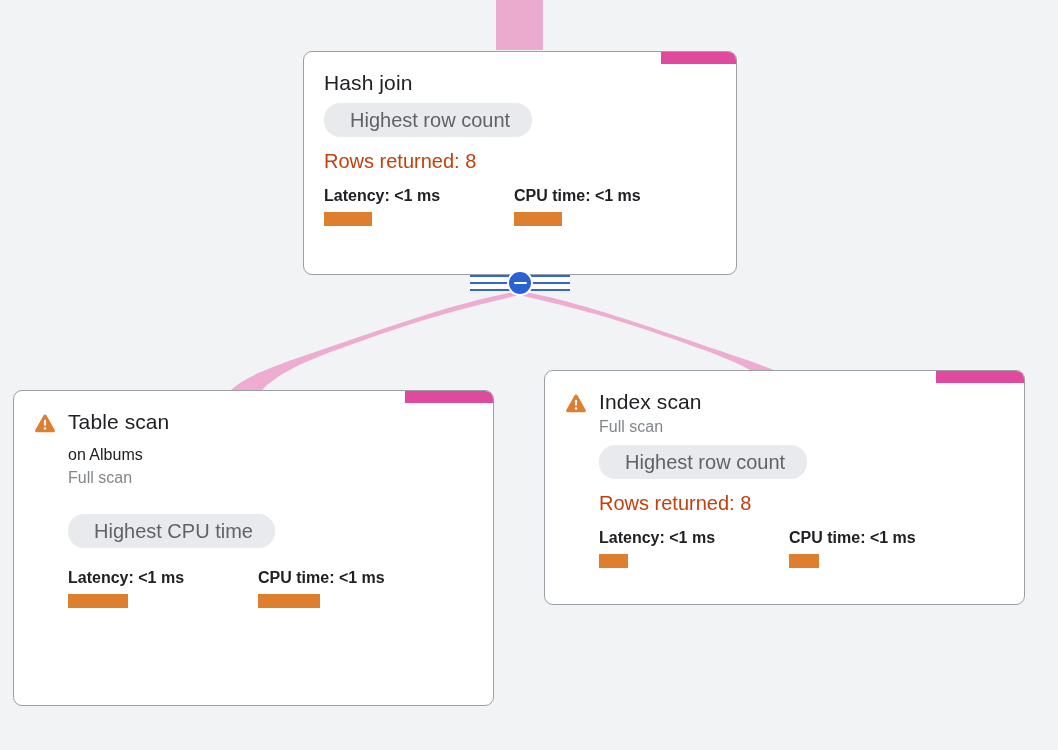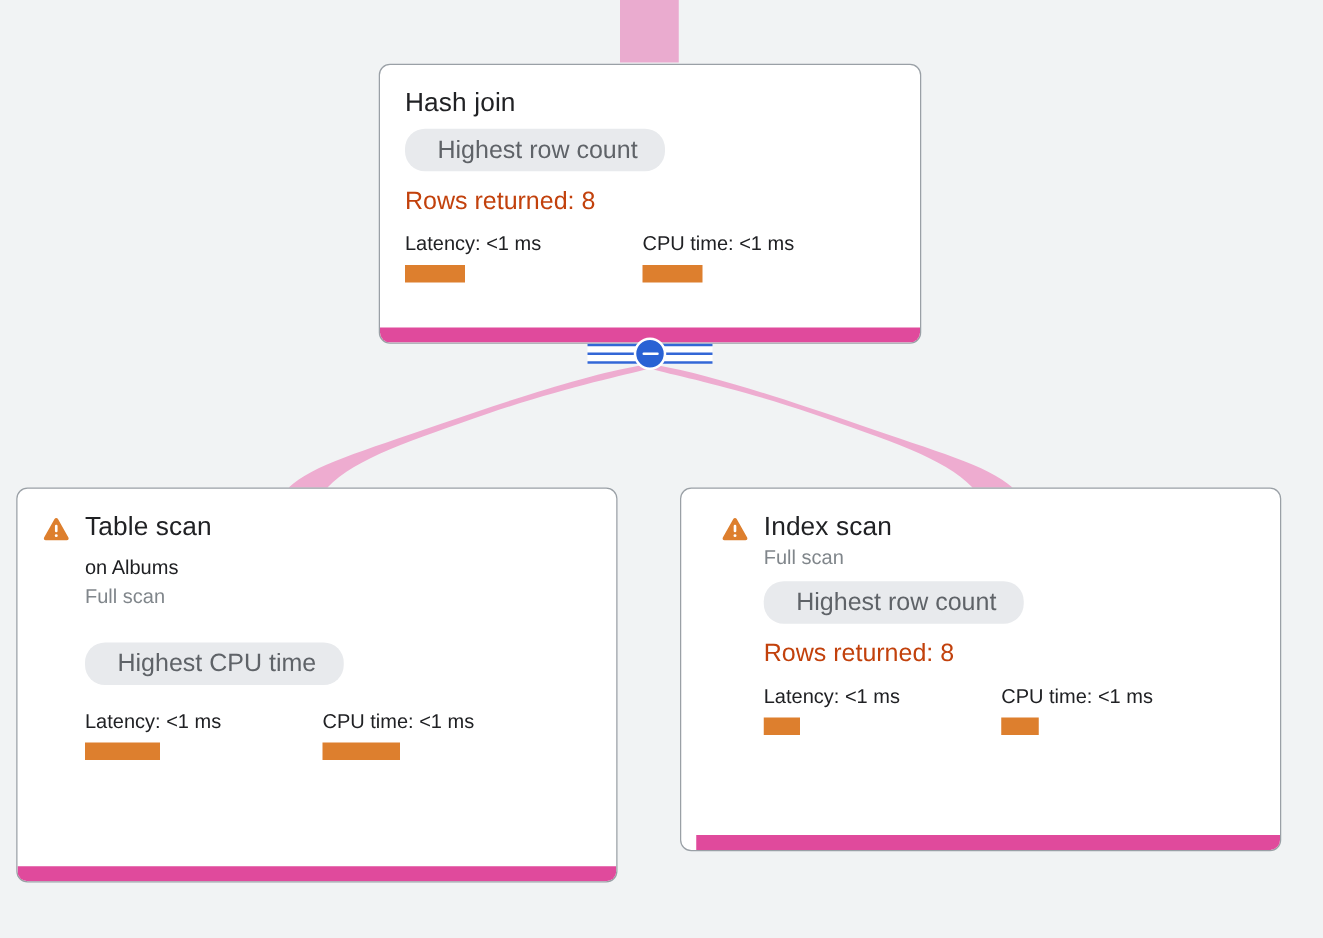--- a/index.html
+++ b/index.html
@@ -35,21 +35,21 @@
 
   
   .node-card {
     position: absolute;
     background: #ffffff;
     border: 1px solid #9aa0a6;
     border-radius: 9px;
     box-sizing: border-box;
     overflow: hidden;
     display: flex;
-    flex-direction: column;
+    flex-direction: row;
   }
   .node-body {
     flex: 1 1 auto;
     padding: 18px 20px 10px 20px;
     box-sizing: border-box;
   }
   .node-accent-bar {
     height: 12px;
     width: 100%;
     background: #e04a9c;
@@ -108,20 +108,21 @@
     margin-top: 7px;
   }
 
   .metrics-row {
     display: flex;
     margin-top: 14px;
   }
   .metric {
     display: flex;
     flex-direction: column;
+    font-weight: bold;
   }
   .metric-label {
     font-size: 16px;
     line-height: 20px;
     color: #202124;
     white-space: nowrap;
   }
   .metric-bar {
     height: 14px;
     background: #dd7f2e;
@@ -258,21 +259,21 @@
               <span class="metric-label">CPU time: &lt;1 ms</span>
               <span class="metric-bar" style="width: 62px;"></span>
             </div>
           </div>
         </div>
       </div>
     </div>
     <div class="node-accent-bar"></div>
   </div>
 
-  <div class="node-card" style="left:544px; top:390px; width:481px; height:291px;padding-left:12px;">
+  <div class="node-card" style="left:544px; top:370px; width:481px; height:235px;">
     <div class="node-body">
       <div class="node-header">
         <svg class="warn-icon" viewBox="0 0 24 24" xmlns="http://www.w3.org/2000/svg">
           <path d="M12 2.6c.62 0 1.2.33 1.51.87l9.1 16.2c.62 1.1-.18 2.47-1.45 2.47H2.84c-1.27 0-2.07-1.37-1.45-2.47l9.1-16.2c.31-.54.89-.87 1.51-.87z" fill="#dd7f2e"></path>
           <rect x="10.85" y="8.4" width="2.3" height="6.6" rx="1.1" fill="#ffffff"></rect>
           <circle cx="12" cy="18" r="1.3" fill="#ffffff"></circle>
         </svg>
         <div class="indent-block">
           <div class="node-title">Index scan</div>
           <div class="node-subtitle2">Full scan</div>

